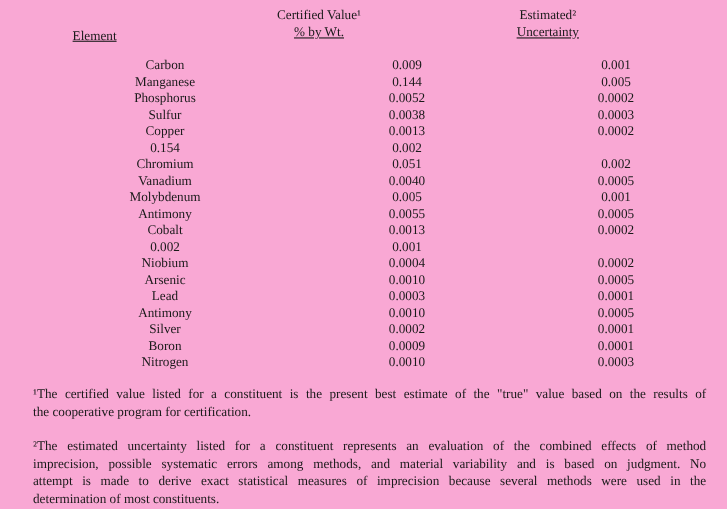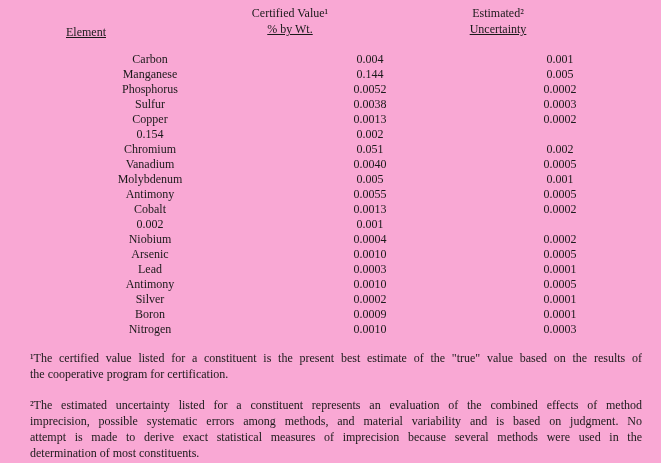--- a/index.html
+++ b/index.html
@@ -73,21 +73,21 @@
   <div class="hdr-block hdr-col3">
     <div>Estimated²</div>
     <div class="underlined">Uncertainty</div>
   </div>
 
   <div class="element-hdr underlined">Element</div>
 
   <div class="rows">
     <div class="row">
         <span class="c1">Carbon</span>
-        <span class="c2">0.004</span>
+        <span class="c2">0.009</span>
         <span class="c3">0.001</span>
       </div>
     <div class="row">
         <span class="c1">Manganese</span>
         <span class="c2">0.144</span>
         <span class="c3">0.005</span>
       </div>
     <div class="row">
         <span class="c1">Phosphorus</span>
         <span class="c2">0.0052</span>

